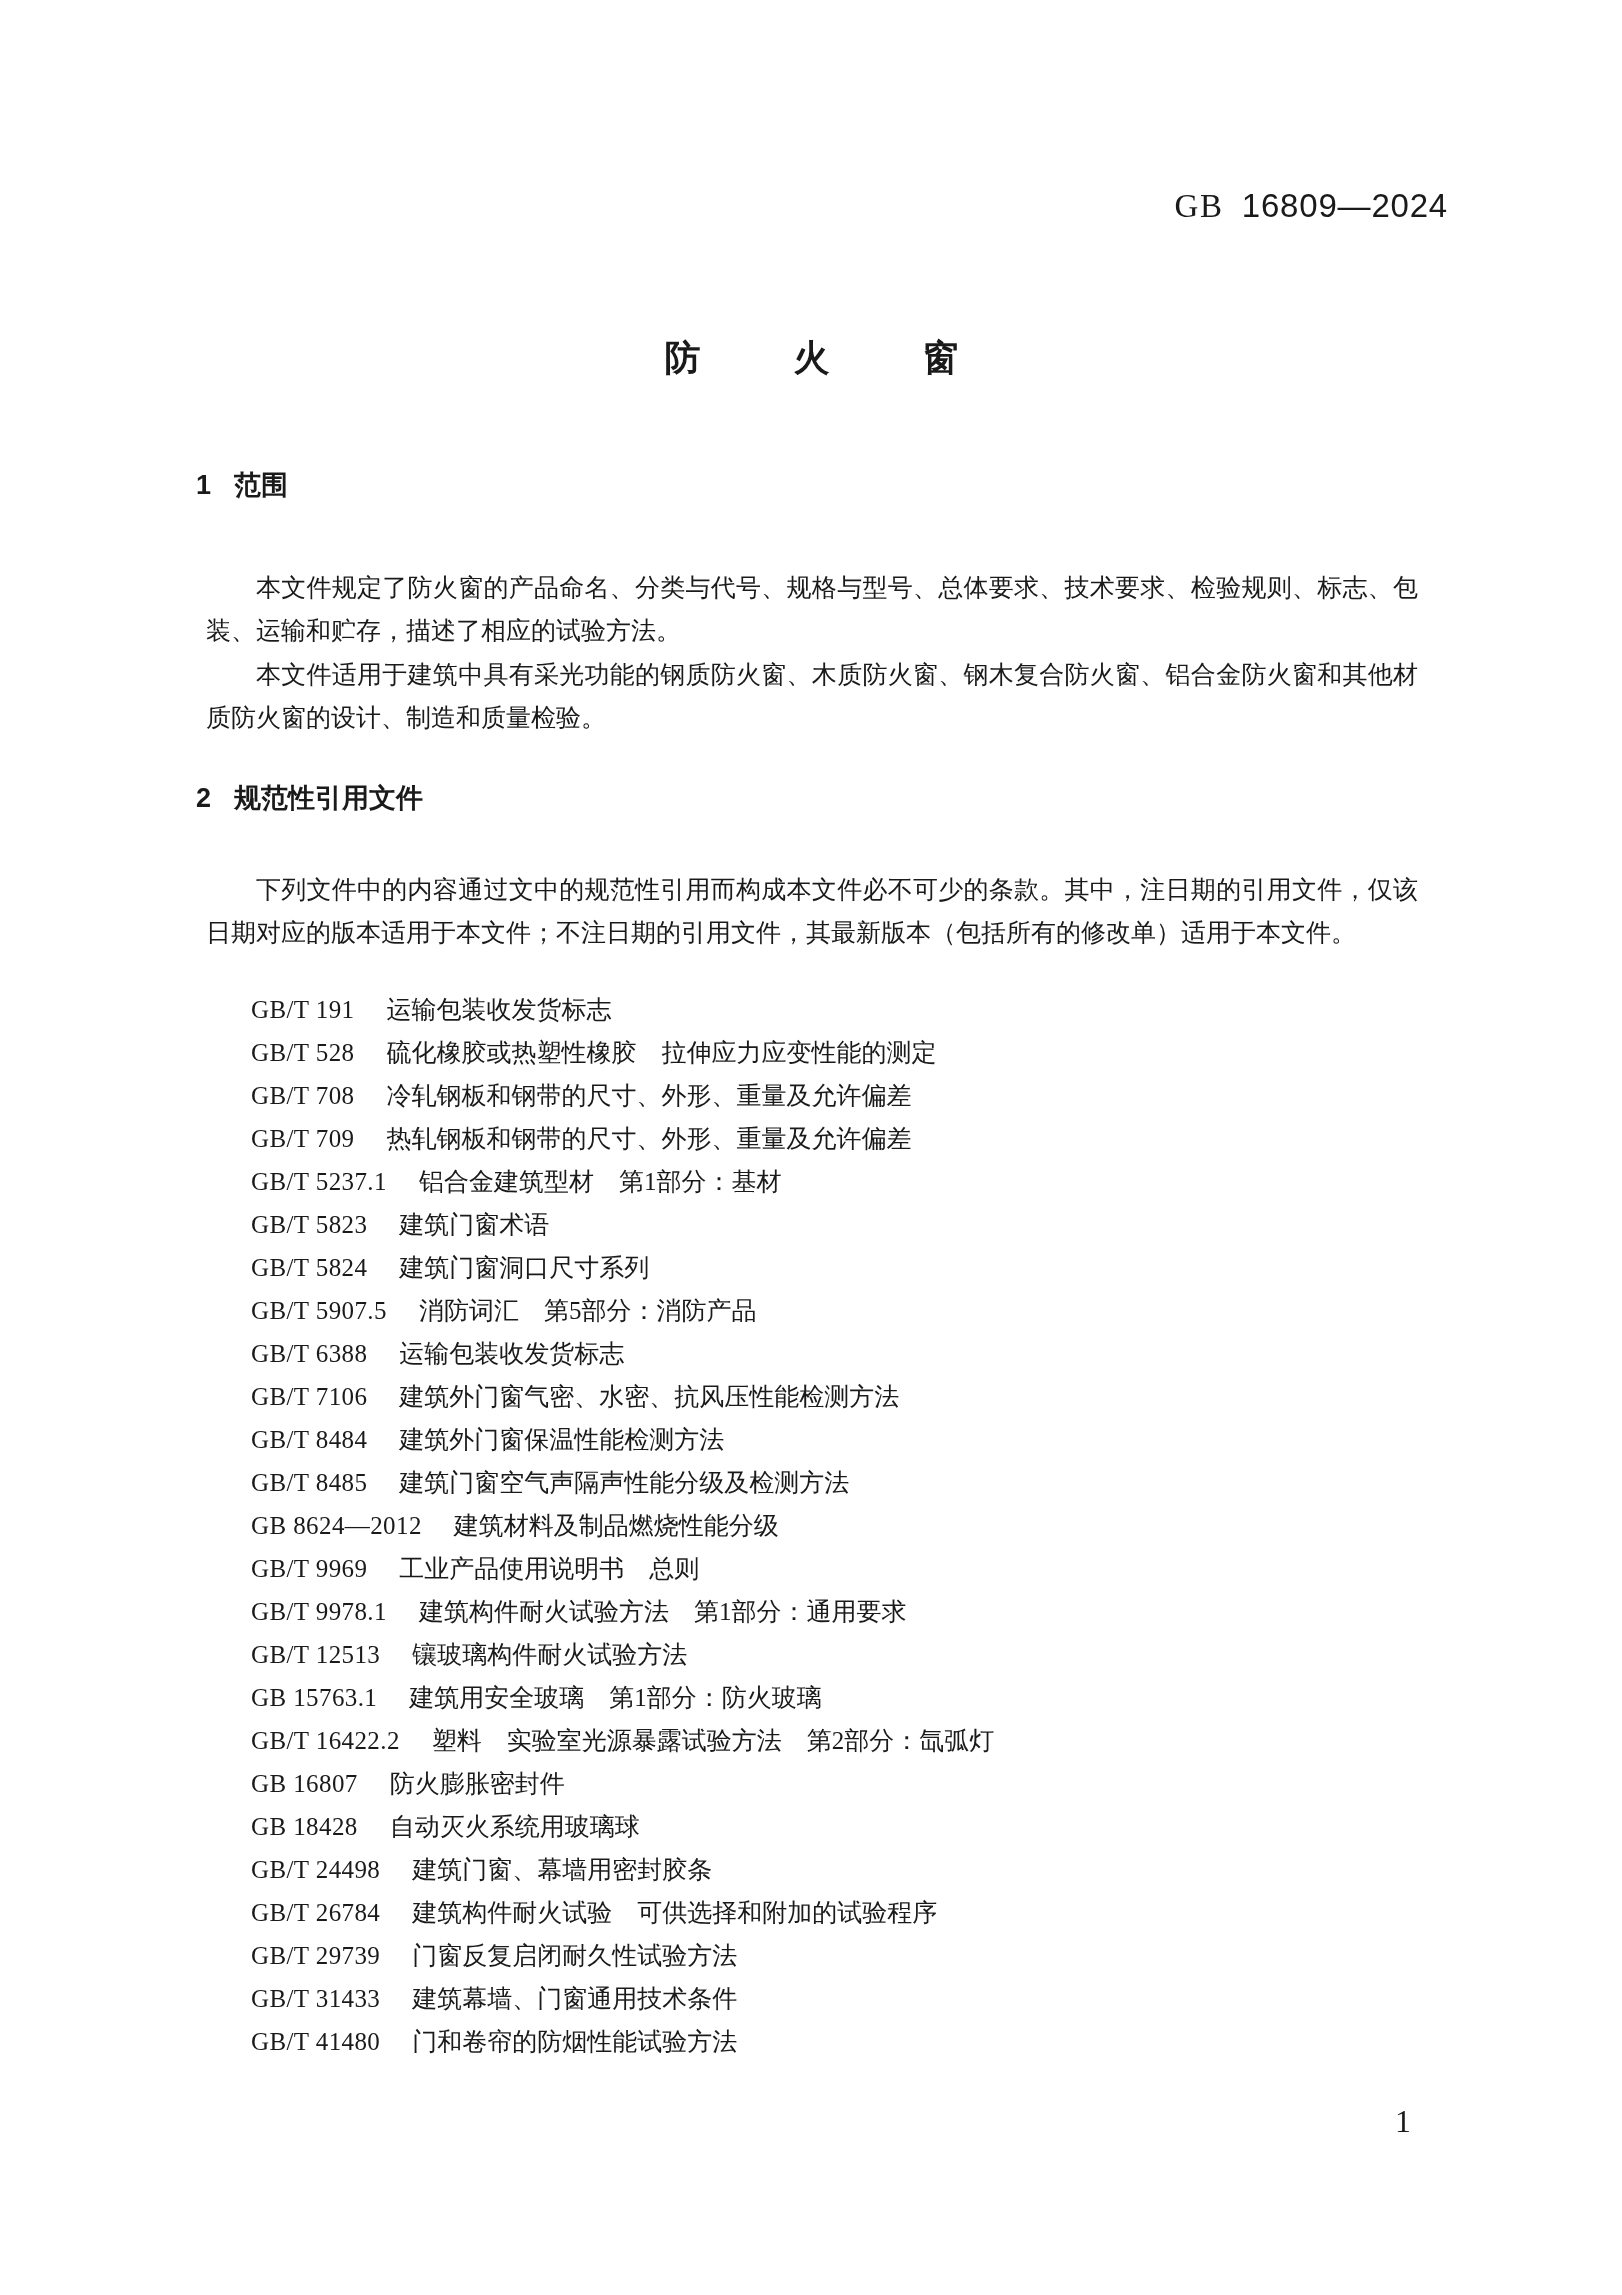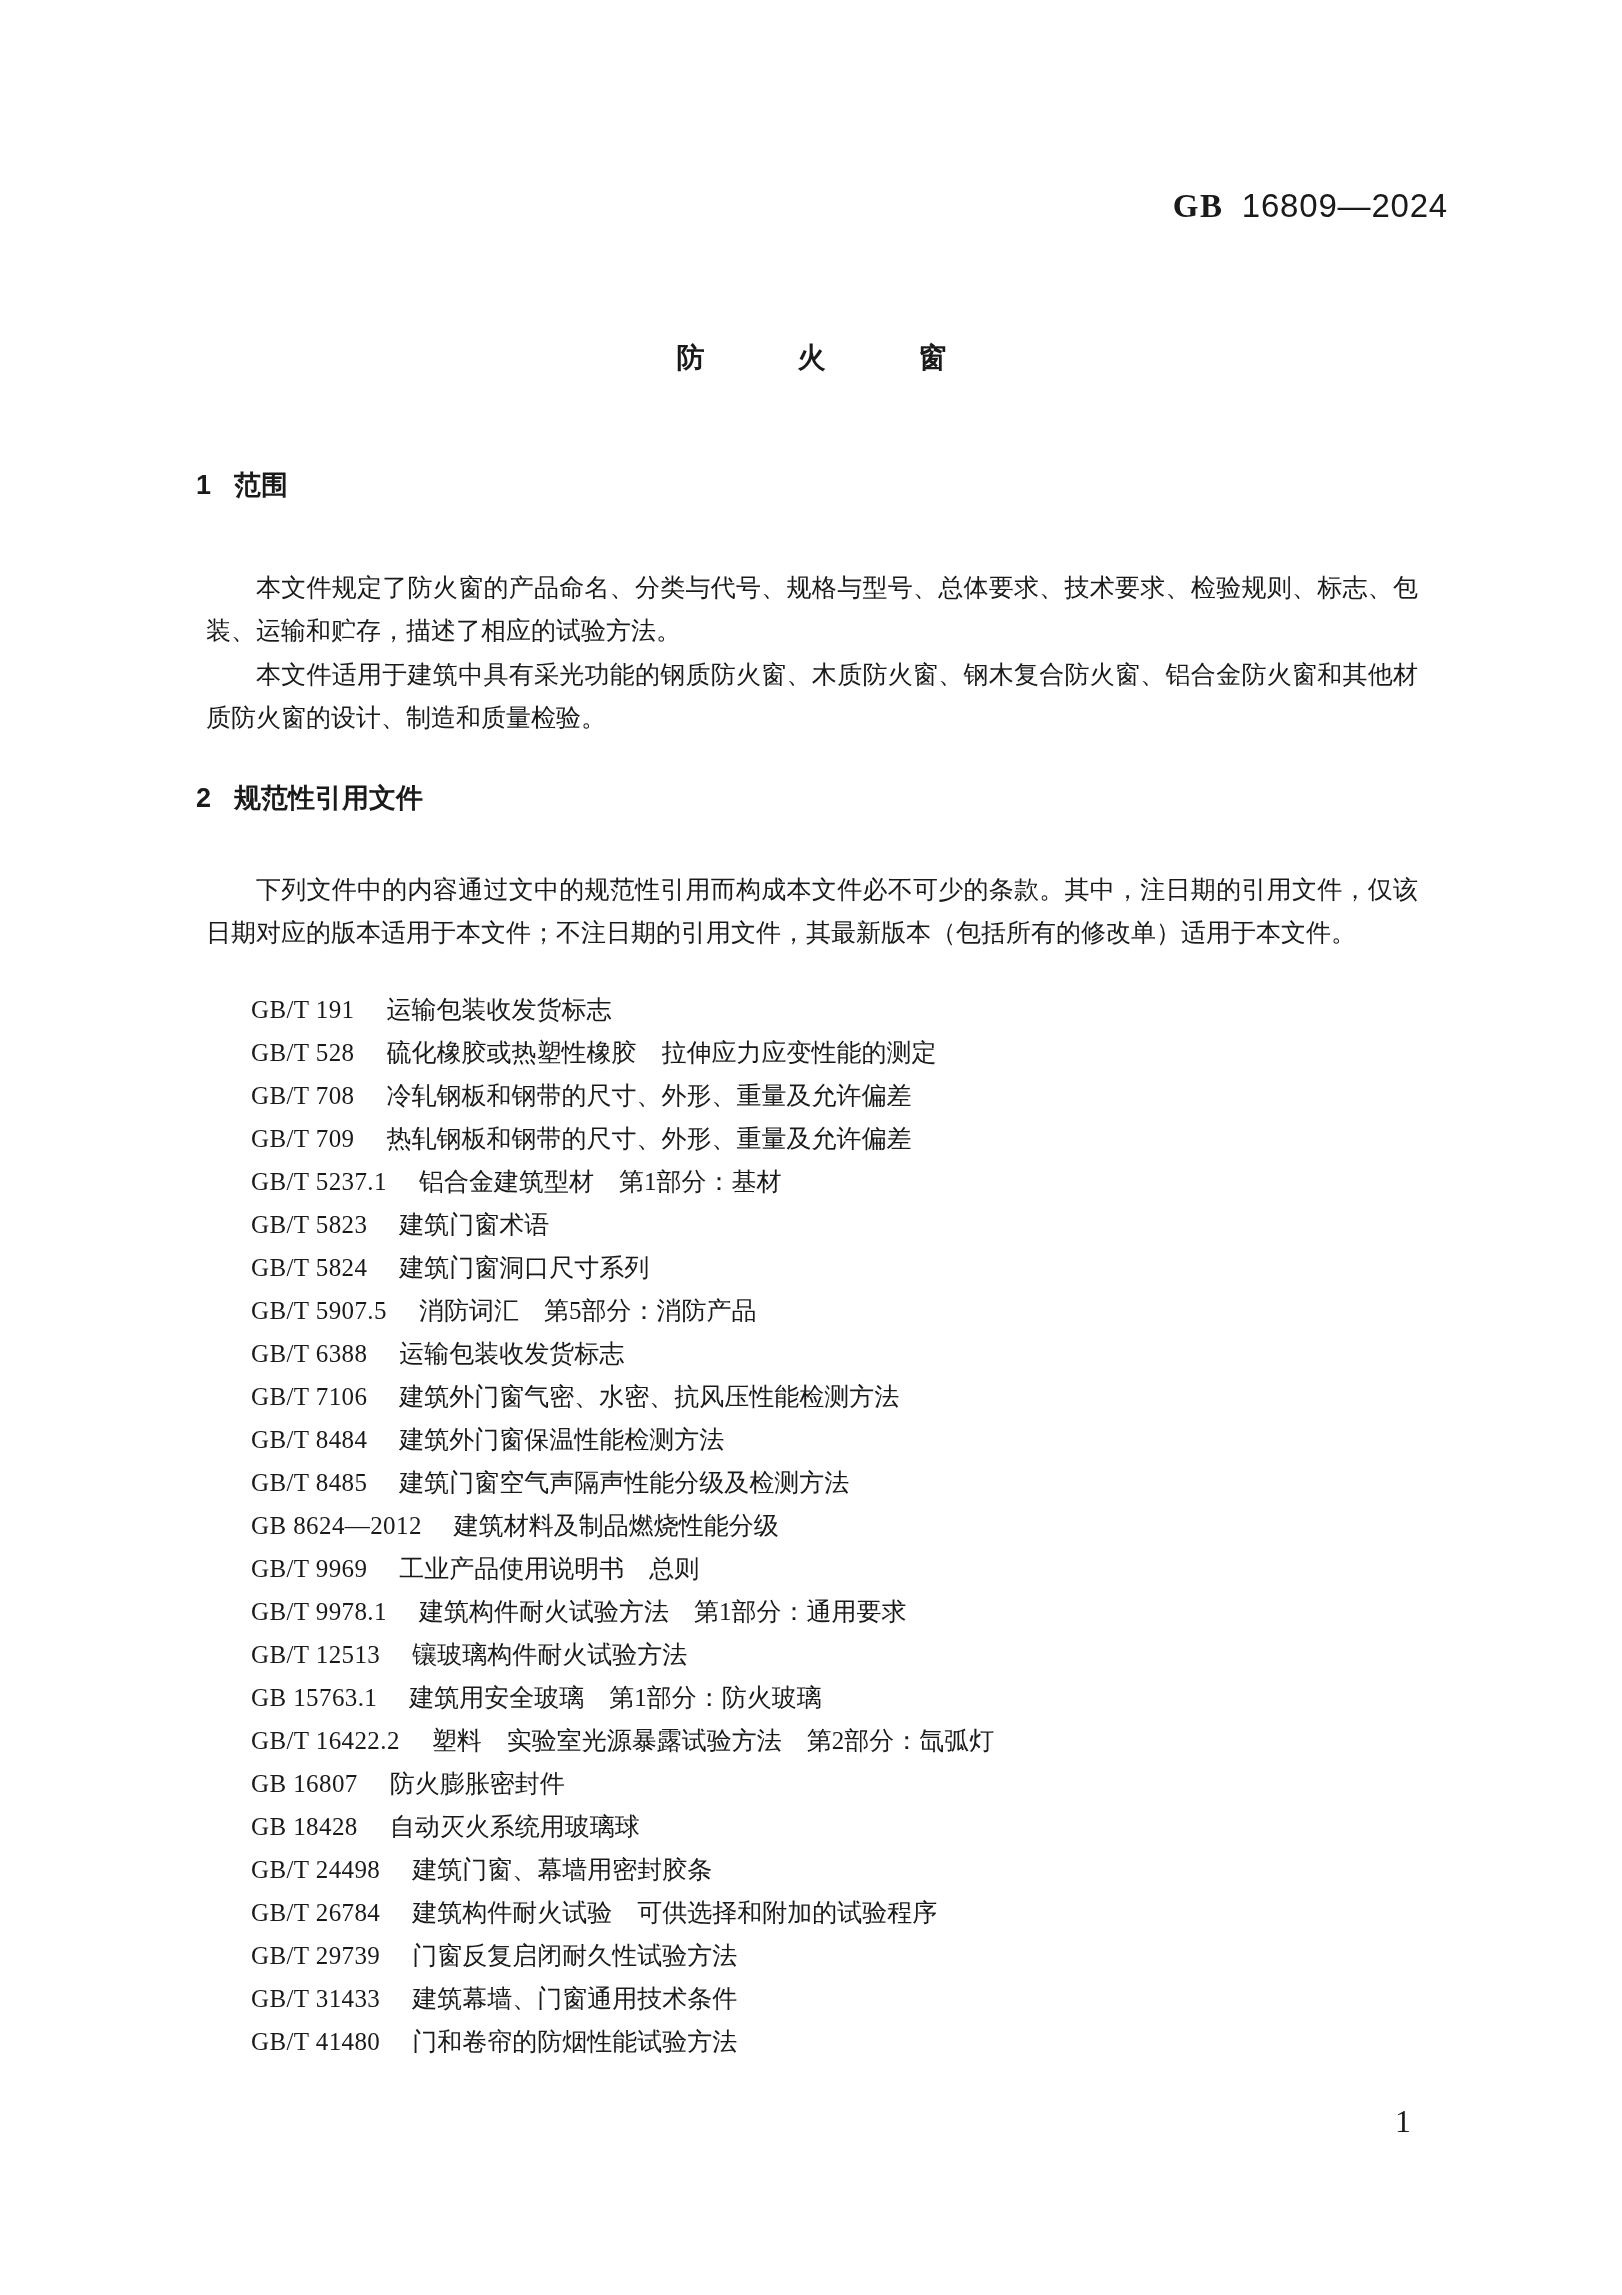--- a/index.html
+++ b/index.html
@@ -15,40 +15,40 @@
   
   .doc-header {
     position: absolute;
     top: 187px;
     right: 175px;
     font-size: 33px;
     line-height: 37px;
     white-space: nowrap;
   }
   .doc-header .gb {
-    font-weight: bold;
+    font-weight: normal;
     font-family: "Liberation Serif", "DejaVu Serif", serif;
     letter-spacing: 1.7px;
   }
   .doc-header .num {
     font-family: "Liberation Sans", "DejaVu Sans", sans-serif;
     font-weight: 500;
     margin-left: 18px;
     letter-spacing: 0.8px;
   }
   
   .doc-title {
     position: absolute;
     top: 335px;
     left: 196px;
     right: 196px;
     text-align: center;
     font-family: "Liberation Sans", "DejaVu Sans", sans-serif;
     font-weight: bold;
-    font-size: 28px;
+    font-size: 36px;
     line-height: 45px;
     letter-spacing: 93px;
     padding-left: 93px; 
     white-space: nowrap;
   }
   
   .h-section {
     position: absolute;
     left: 196px;
     right: 196px;

